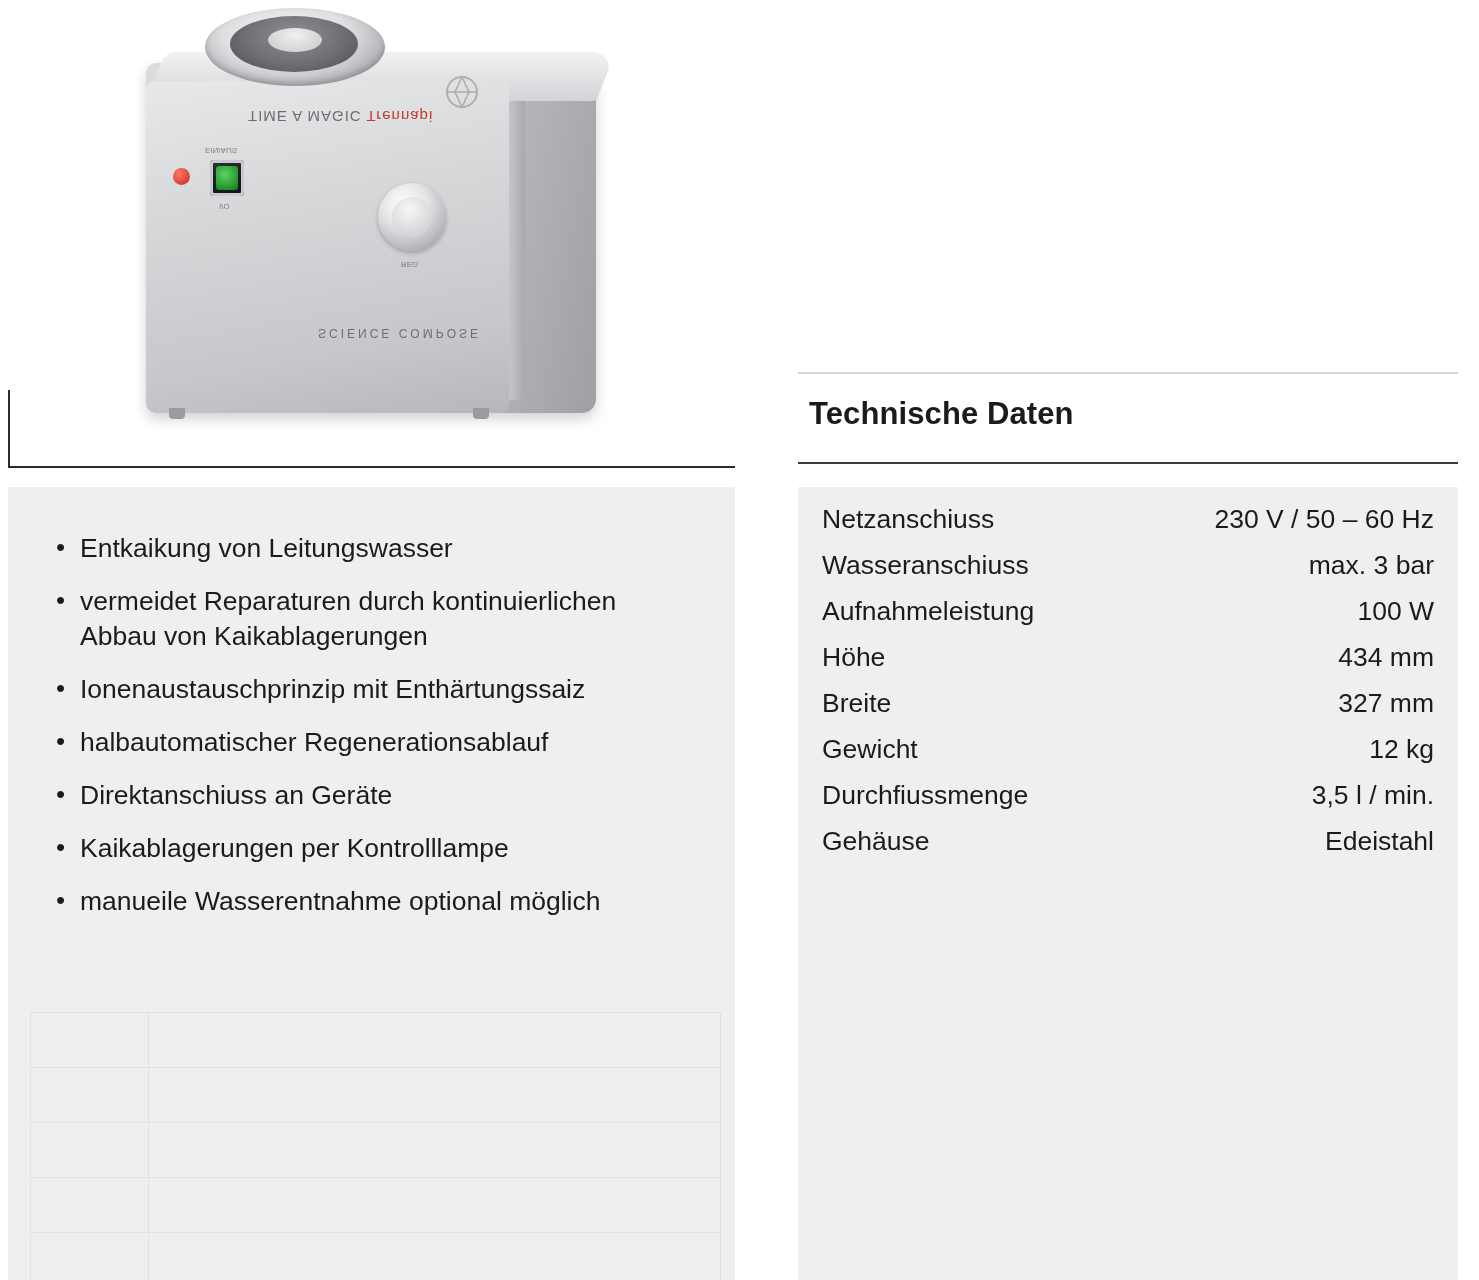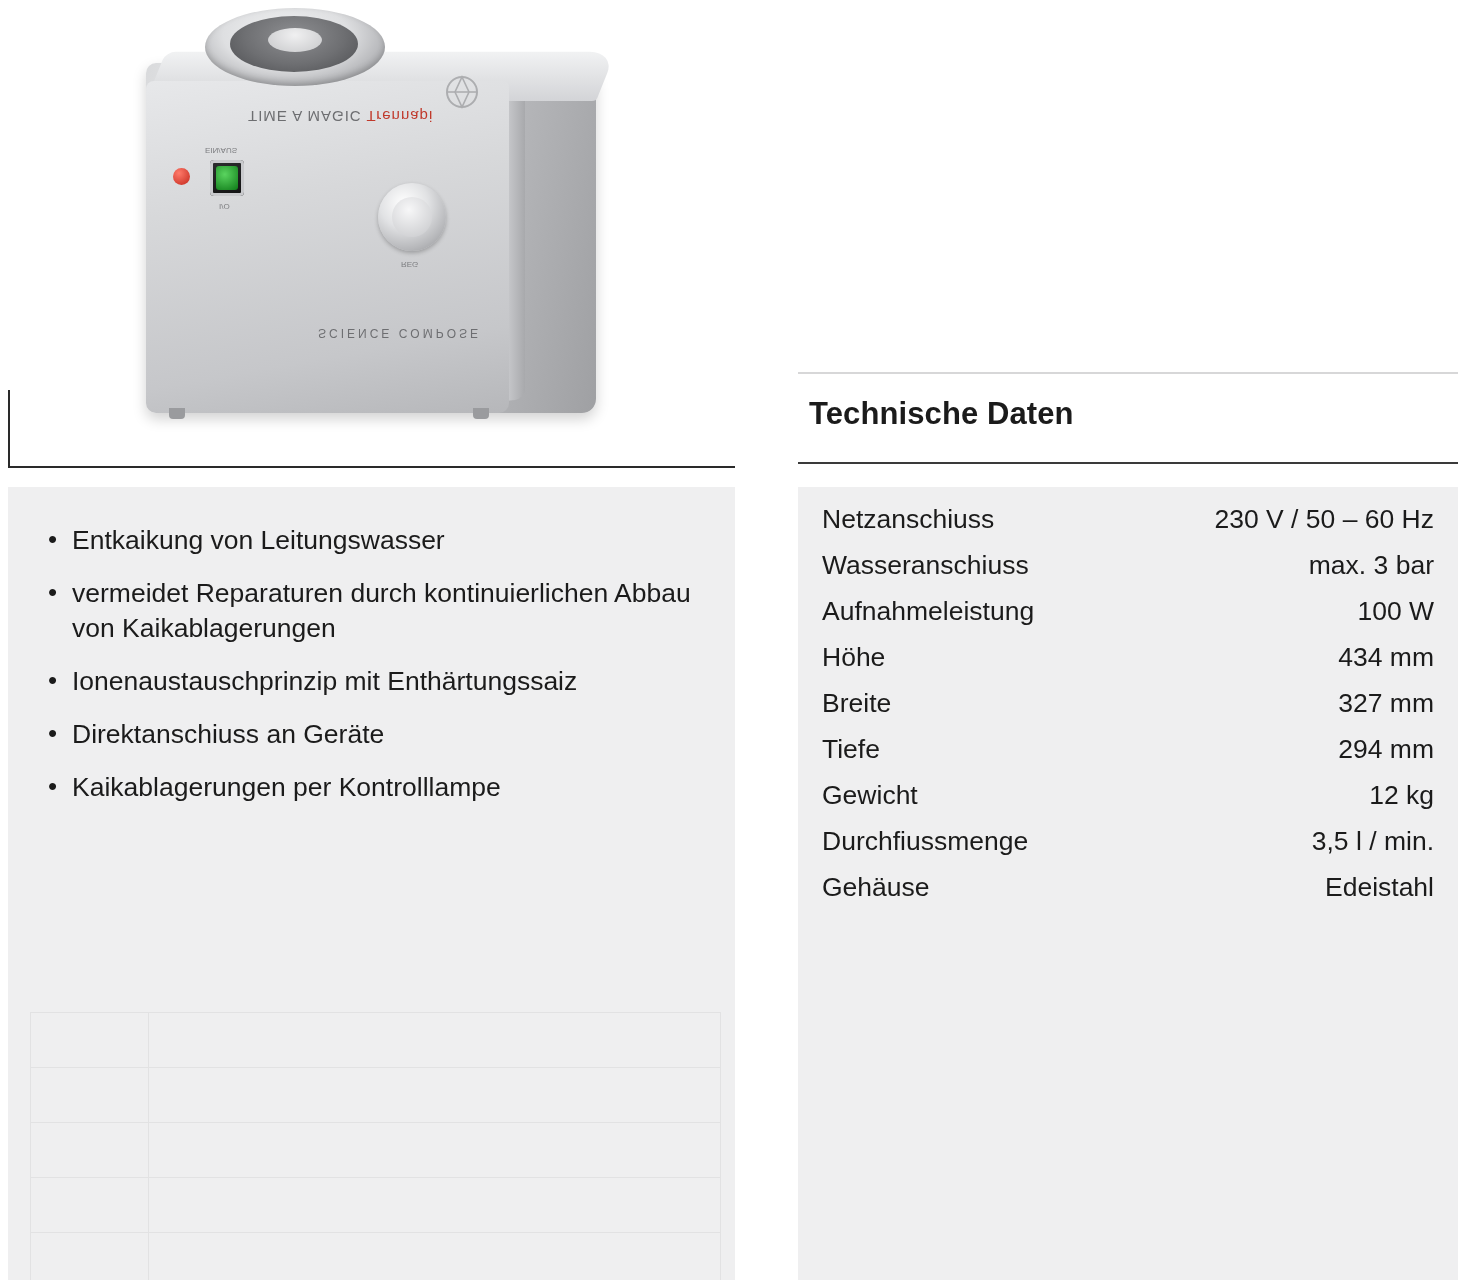--- a/index.html
+++ b/index.html
@@ -225,21 +225,21 @@
     position: absolute;
     left: 0px;
     top: 487px;
     width: 727px;
     height: 793px;
     background: #efeff0;
     box-sizing: border-box;
   }
   .features-list {
     list-style: none;
-    margin: 4px;
+    margin: 12px;
     padding: 32px 30px 0 30px;
   }
   .features-list li {
     position: relative;
     padding-left: 30px;
     margin-bottom: 18px;
     font-size: 26.5px;
     line-height: 1.32;
     color: #1b1b1b;
   }
@@ -381,22 +381,24 @@
       </div>
 
       <div class="corner-rule"></div>
     </div>
 
     <div class="features-panel">
       <ul class="features-list">
         <li>Entkaikung von Leitungswasser</li>
         <li>vermeidet Reparaturen durch kontinuierlichen Abbau von Kaikablagerungen</li>
         <li>Ionenaustauschprinzip mit Enthärtungssaiz</li>
+        <li>halbautomatischer Regenerationsablauf</li>
         <li>Direktanschiuss an Geräte</li>
         <li>Kaikablagerungen per Kontrolllampe</li>
+        <li>manueile Wasserentnahme optional möglich</li>
       </ul>
 
       <div class="ghost-lines">
         <div class="ghost-h" style="top:0px;"></div>
         <div class="ghost-h" style="top:55px;"></div>
         <div class="ghost-h" style="top:110px;"></div>
         <div class="ghost-h" style="top:165px;"></div>
         <div class="ghost-h" style="top:220px;"></div>
         <div class="ghost-v" style="left:22px;"></div>
         <div class="ghost-v" style="left:140px;"></div>
@@ -427,24 +429,20 @@
           </tr>
           <tr>
             <td class="label">Höhe</td>
             <td class="value">434 mm</td>
           </tr>
           <tr>
             <td class="label">Breite</td>
             <td class="value">327 mm</td>
           </tr>
           <tr>
-            <td class="label">Tiefe</td>
-            <td class="value">294 mm</td>
-          </tr>
-          <tr>
             <td class="label">Gewicht</td>
             <td class="value">12 kg</td>
           </tr>
           <tr>
             <td class="label">Durchfiussmenge</td>
             <td class="value">3,5 l / min.</td>
           </tr>
           <tr>
             <td class="label">Gehäuse</td>
             <td class="value">Edeistahl</td>

